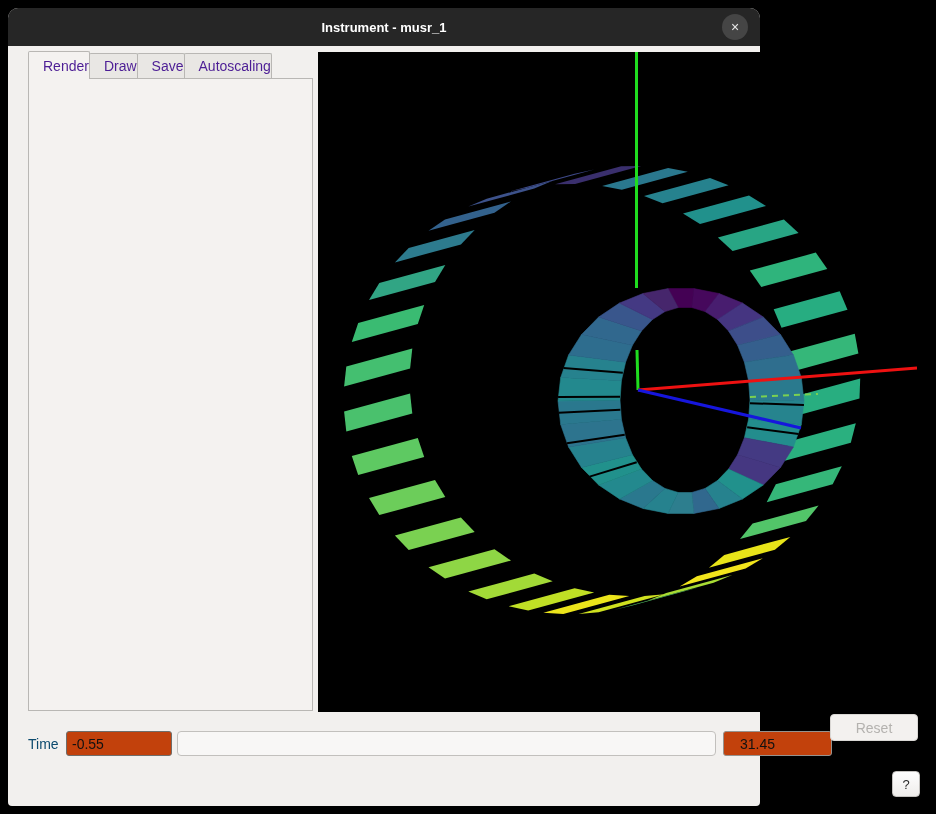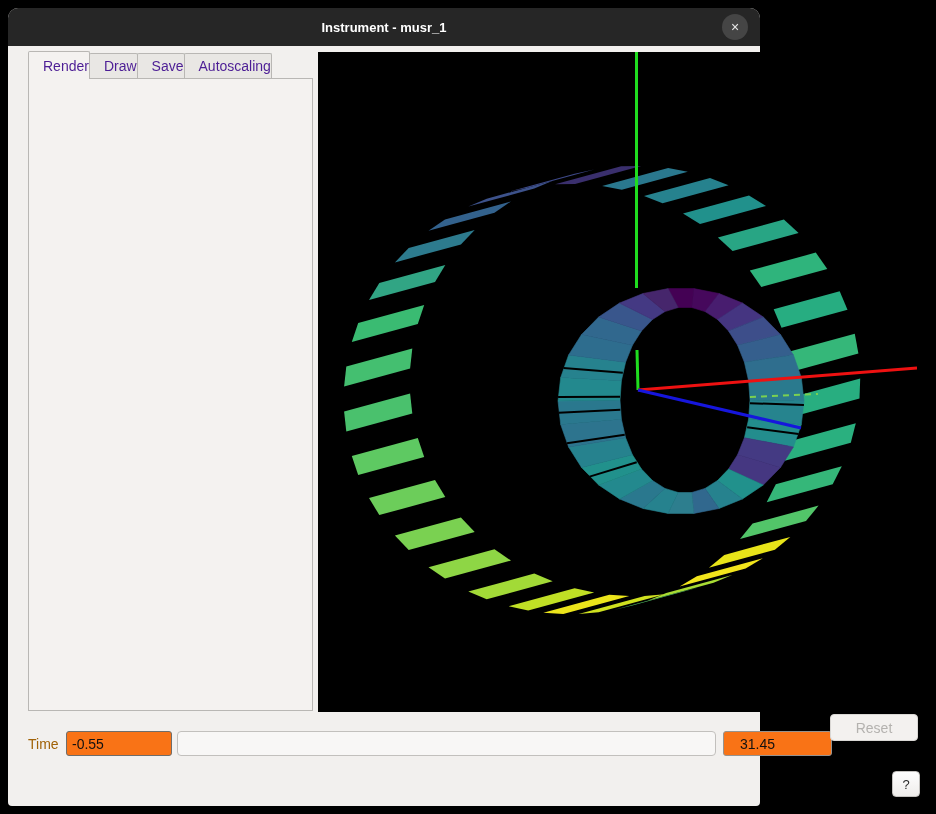--- a/index.html
+++ b/index.html
@@ -11,22 +11,22 @@
   .close-btn{position:absolute;right:12px;top:6px;width:26px;height:26px;border-radius:50%;background:#454545;color:#e8e8e8;display:flex;align-items:center;justify-content:center;font-size:14px;cursor:default;}
   
   .tabbar{position:absolute;left:20px;top:45px;display:flex;align-items:flex-end;height:26px;}
   .tab{padding:4px 0 5px 14px;font-size:14px;color:#4c1d95;background:#e9e7e4;border:1px solid #b9b7b4;border-bottom:none;margin-right:-1px;border-radius:2px 2px 0 0;height:16px;line-height:16px;}
   .tab.active{background:#f4f2f0;padding-top:6px;position:relative;z-index:3;}
   .panel-frame{position:absolute;left:20px;top:70px;width:283px;height:631px;border:1px solid #b9b7b4;background:#f4f2f0;z-index:1;}
   
   .btn{position:absolute;background:linear-gradient(#fefefe,#efedeb);border:1px solid #c3c1be;border-radius:4px;font-size:14px;color:#2b2b2b;display:flex;align-items:center;justify-content:center;}
   .btn.disabled{background:#f3f1ef;border-color:#d9d7d4;color:#b4b2af;}
   .combo-arrow{width:0;height:0;border-left:4px solid transparent;border-right:4px solid transparent;border-top:5px solid #6b6966;position:absolute;right:9px;top:50%;margin-top:-2px;}
-  .input{position:absolute;background:#f97316;border:1px solid #96938f;border-radius:3px;font-size:14px;color:#111;padding:0 5px;display:flex;align-items:center;font-family:"Liberation Sans","DejaVu Sans",sans-serif;}
-  .label{position:absolute;font-size:14px;color:#a16207;display:flex;align-items:center;}
+  .input{position:absolute;background:#c2410c;border:1px solid #96938f;border-radius:3px;font-size:14px;color:#111;padding:0 5px;display:flex;align-items:center;font-family:"Liberation Sans","DejaVu Sans",sans-serif;}
+  .label{position:absolute;font-size:14px;color:#0c4a6e;display:flex;align-items:center;}
   .checkbox{position:absolute;width:15px;height:15px;background:#fff;border:1px solid #8f8d89;border-radius:2px;font-size:13px;line-height:14px;text-align:center;color:#111;}
   
   .cb-panel{position:absolute;left:32px;top:297px;width:266px;height:302px;background:#ffffff;}
   .cb-bar{position:absolute;left:103px;top:15px;width:47px;height:270px;border:1px solid #222;}
   .cb-tick{position:absolute;width:6px;height:2px;background:#222;left:151px;}
   .cb-ticklabel{position:absolute;left:162px;font-size:15px;color:#1a1a1a;font-family:"DejaVu Sans",sans-serif;}
   
   .view{position:absolute;left:310px;top:44px;width:599px;height:660px;background:#000;}
   
   .slider-groove{position:absolute;background:#f8f7f6;border:1px solid #c2c0bd;border-radius:4px;}

